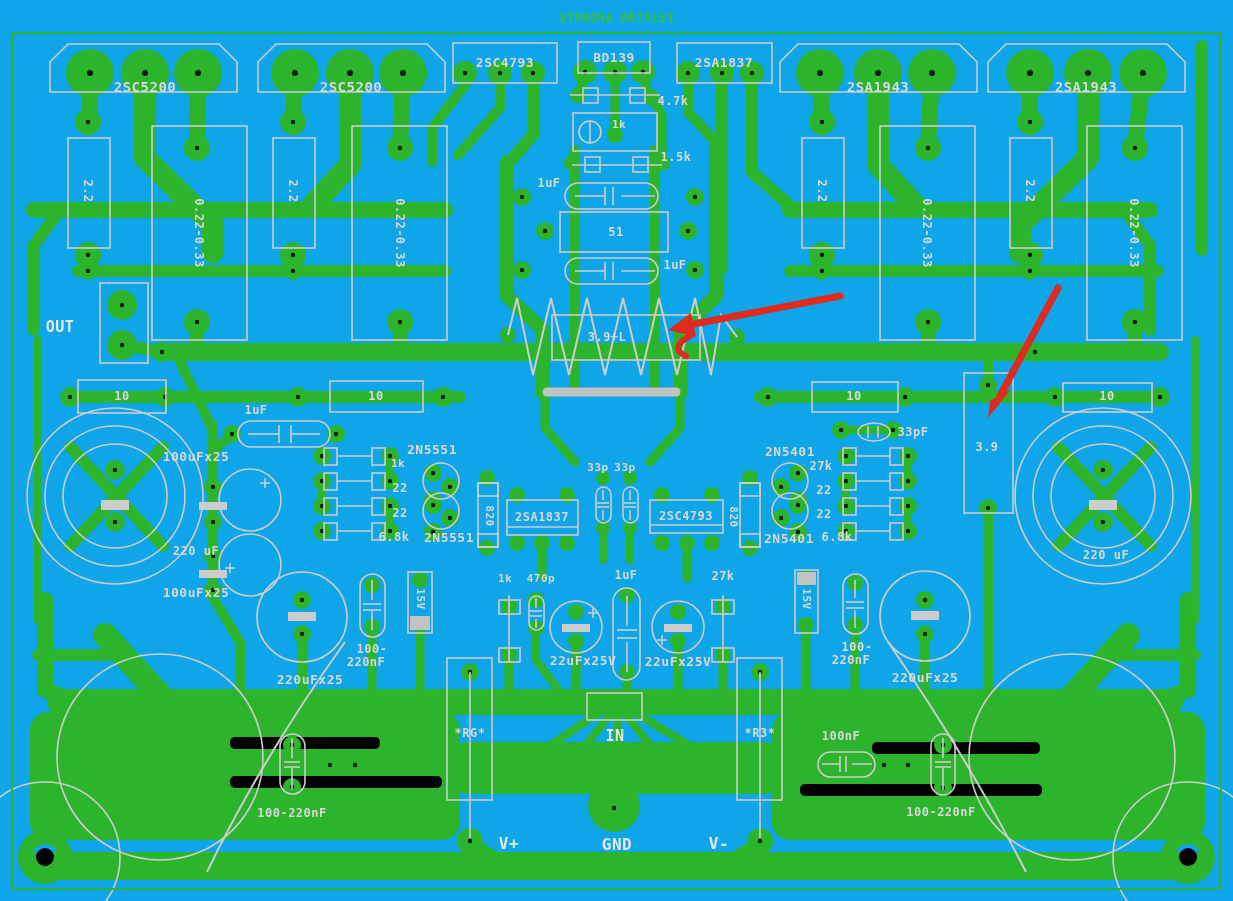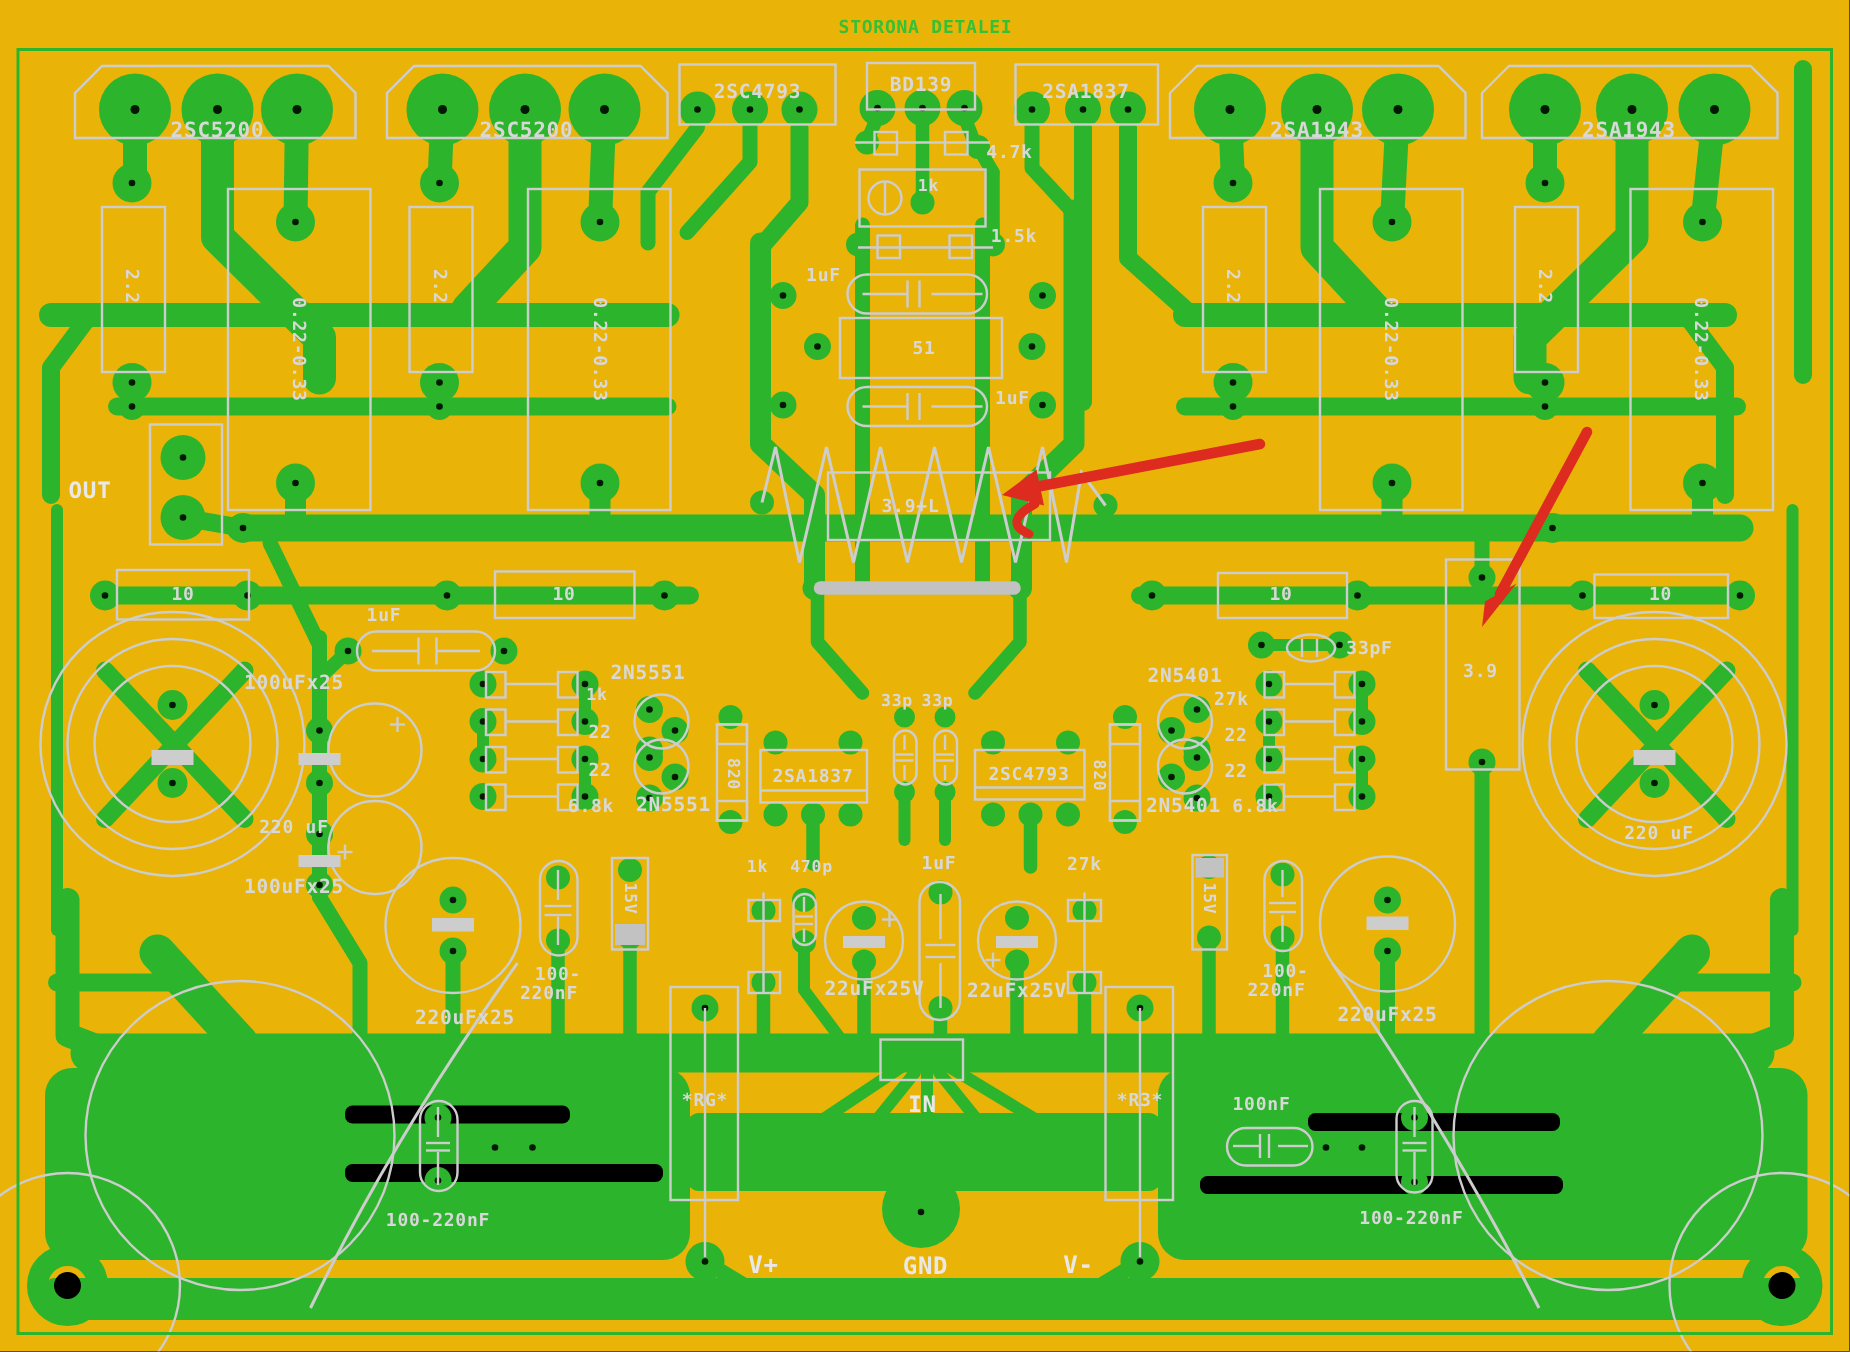--- a/index.html
+++ b/index.html
@@ -1,16 +1,16 @@
 <!DOCTYPE html>
 <html><head>
 <meta charset="utf-8">
 <style>
   html,body{margin:0;padding:0;background:#000;}
-  #stage{position:relative;width:1233px;height:901px;background:#eab308;overflow:hidden;
+  #stage{position:relative;width:1233px;height:901px;background:#0ea5e9;overflow:hidden;
          font-family:"DejaVu Sans Mono", monospace;}
   svg{position:absolute;left:0;top:0;}
   text{font-family:"DejaVu Sans Mono", monospace;font-weight:700;letter-spacing:.5px;}
 </style>
 </head>
 <body>
 
 <div id="stage">
 <svg id="board" width="1233" height="901" viewBox="0 0 1233 901">
   <g id="g-fills">

